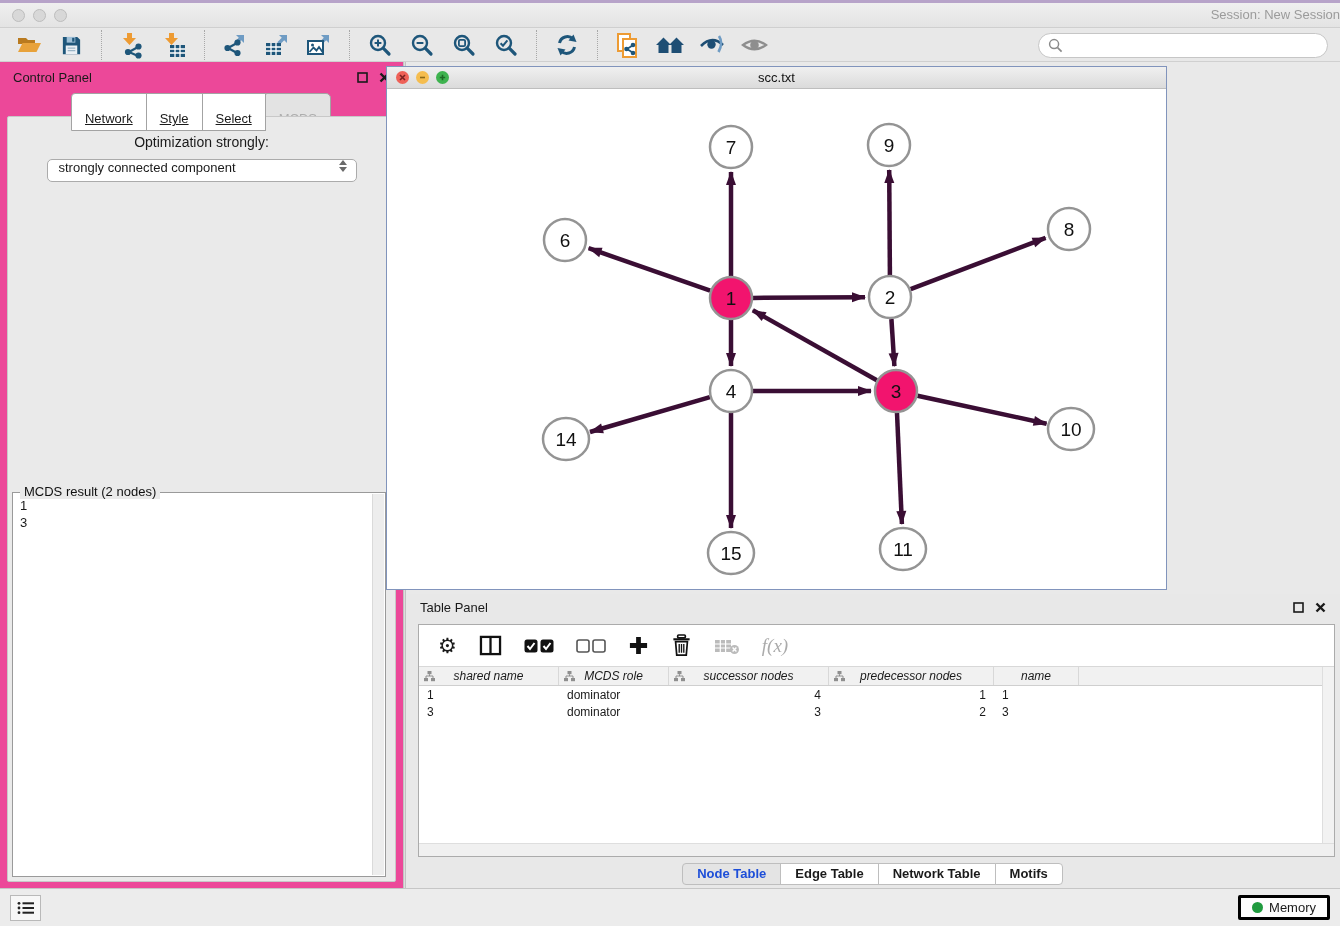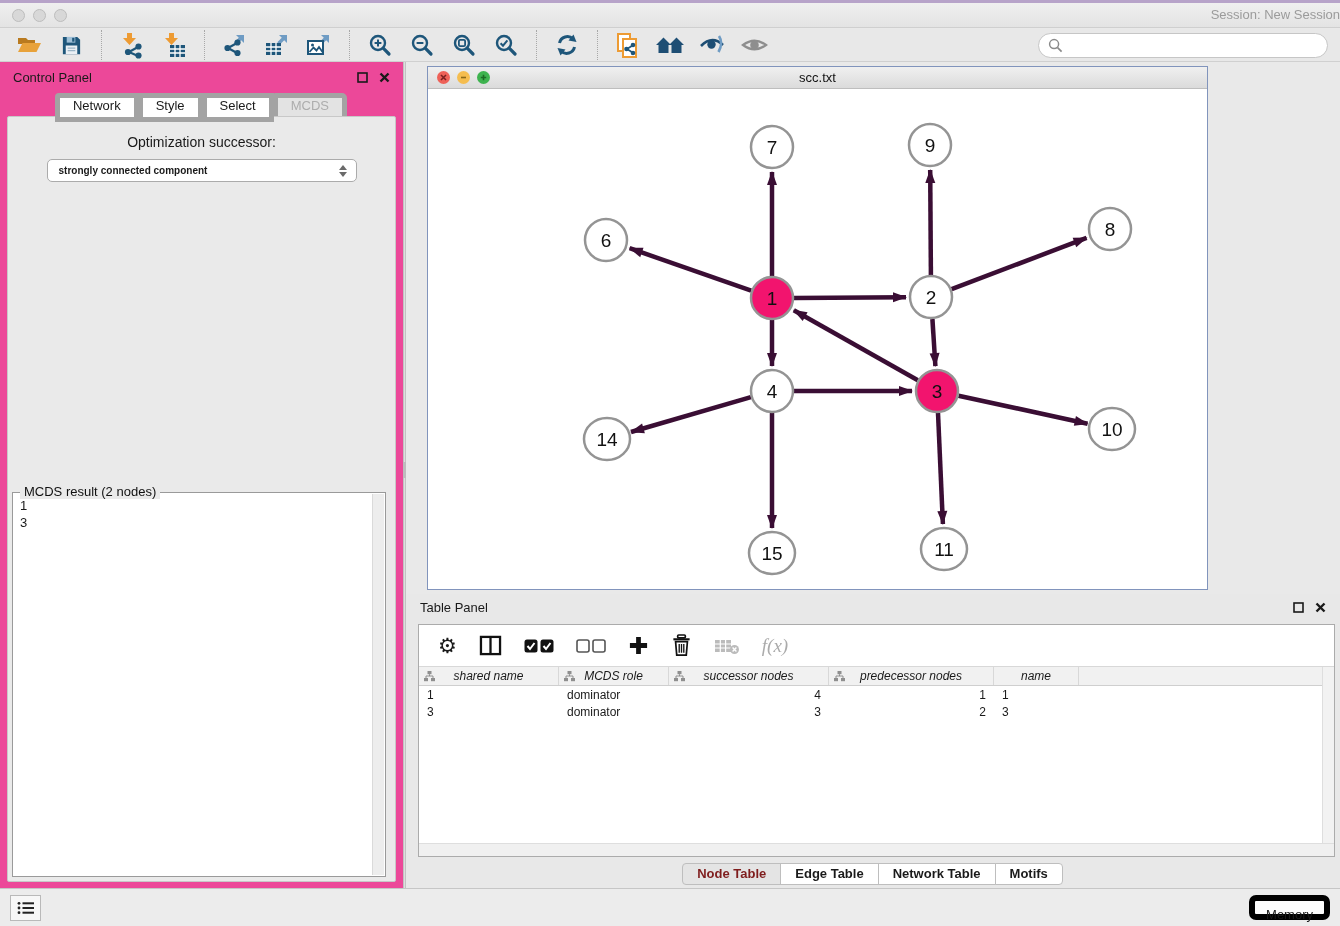--- a/index.html
+++ b/index.html
@@ -22,46 +22,46 @@
   .tb-sep { width:0; height:30px; border-left:1px dotted #A8A8A8; margin:0 9px; }
   .search-wrap { position:absolute; right:12px; top:4px; width:290px; height:25px; background:#FFFFFF;
     border:1px solid #C6C6C6; border-radius:13px; display:flex; align-items:center; padding:0 9px; gap:6px; }
   .search-wrap input { border:none; outline:none; flex:1; font-size:13px; background:transparent; font-family:"Liberation Sans",sans-serif; }
   
   .control-panel { position:absolute; top:62px; left:0; width:403px; bottom:38px; background:#ec4899; }
   .cp-header { height:30px; display:flex; align-items:center; padding:0 13px; font-size:13px; }
   .panel-controls { margin-left:auto; display:flex; gap:11px; align-items:center; }
   .panel-controls span { display:flex; cursor:pointer; }
   .cp-tabs { position:absolute; top:31px; left:0; right:0; display:flex; justify-content:center; }
-  .cp-tab { background:#FFFFFF; border:5px solid #a3a3a3; padding:0 13px 4px; font-size:13px; margin-left:-1px; cursor:pointer; position:relative; z-index:1; }
+  .cp-tab { background:#FFFFFF; border:1px solid #a3a3a3; padding:17px 13px 4px; font-size:13px; margin-left:-1px; cursor:pointer; position:relative; z-index:1;text-decoration:underline; }
   .cp-tab:first-child { border-top-left-radius:4px; }
   .cp-tab.active { background:#E3E3E3; color:#ADADAD; border-top-right-radius:5px; border-top-left-radius:2px; z-index:0; }
   .cp-inner { position:absolute; top:54px; left:7px; right:7px; bottom:6px; background:#EAEAEA;
     border:1px solid #C8C8C8; border-radius:2px; }
   .opt-label { margin-top:17px; text-align:center; font-size:14px; }
   .combo { margin:9px auto 0; width:310px; height:23px; background:#FFFFFF; border:1px solid #ABABAB;
-    border-radius:5px; display:flex; align-items:center; font-size:10px; padding-left:11px; cursor:pointer;font-weight:bold; }
+    border-radius:5px; display:flex; align-items:flex-start; font-size:13px; padding-left:11px; cursor:pointer; }
   .stepper { display:flex; flex-direction:column; gap:2px; margin-left:auto; margin-right:9px; }
   .tri-up { width:0; height:0; border-left:4px solid transparent; border-right:4px solid transparent; border-bottom:5px solid #6A6A6A; }
   .tri-down { width:0; height:0; border-left:4px solid transparent; border-right:4px solid transparent; border-top:5px solid #6A6A6A; }
   .btn-row { display:flex; justify-content:center; gap:15px; margin-top:13px; }
   .btn { background:#FFFFFF; border:1px solid #A8A8A8; border-radius:4px; font-size:14px;
     padding:2px 17px 3px; cursor:pointer; font-family:"Liberation Sans",sans-serif; }
   .mcds-fieldset { position:absolute; left:4px; right:9px; top:375px; bottom:4px;
     border:1px solid #9A9A9A; background:#FFFFFF; }
   .mcds-legend { position:absolute; top:-9px; left:7px; background:#EAEAEA; padding:0 4px; font-size:13px; color:#111; }
   .result-text { position:absolute; top:4px; left:7px; right:16px; bottom:3px;
     font-size:13px; line-height:17px; white-space:pre; overflow:hidden; }
   .result-scroll { position:absolute; top:1px; bottom:1px; right:1px; width:12px;
     background:#EDEDED; border-left:1px solid #DADADA; }
   .splitter { position:absolute; left:403px; top:62px; width:3px; bottom:38px; background:#DEDEDE;
     border-left:1px solid #C2C2C2; border-right:1px solid #C2C2C2; }
   .splitter-grip { position:absolute; left:-1px; top:400px; width:3px; height:16px; background:#BDBDBD; }
   
-  .network-window { position:absolute; left:427px; top:66px; width:781px; height:524px;
+  .network-window { position:absolute; left:386px; top:66px; width:781px; height:524px;
     border:1px solid #8194BC; background:#7f1d1d; }
   .nw-titlebar { height:22px; background:linear-gradient(#F0F0F0,#DBDBDB); border-bottom:1px solid #BEBEBE;
     display:flex; align-items:center; justify-content:center; font-size:13px; color:#111; position:relative; }
   .nw-lights { position:absolute; left:9px; top:4px; display:flex; gap:7px; }
   .nw-light { width:13px; height:13px; border-radius:50%; display:flex; align-items:center; justify-content:center; cursor:pointer; }
   .nw-canvas { position:absolute; top:22px; left:0; right:0; bottom:0; background:#FFFFFF; }
   .nw-canvas svg { position:absolute; top:0; left:0; }
   
   .table-panel { position:absolute; left:406px; top:594px; right:0; bottom:38px; background:#E8E8E8; }
   .tp-header { height:26px; display:flex; align-items:center; padding:0 14px; font-size:13px; }
@@ -77,28 +77,28 @@
     font-size:12px; border-right:1px solid #D8D8D8; cursor:pointer;font-style:italic; }
   .th .tree-ic { position:absolute; left:5px; top:4px; }
   .tr { display:flex; height:17px; align-items:center; font-size:12px; cursor:default; }
   .td { padding:0 8px; overflow:hidden; white-space:nowrap; }
   .v-scroll { position:absolute; top:42px; right:0; bottom:13px; width:12px; background:#F2F2F2; border-left:1px solid #DEDEDE; }
   .h-scroll { position:absolute; left:0; right:0; bottom:0; height:13px; background:#F0F0F0; border-top:1px solid #DEDEDE; }
   .tp-tabs { position:absolute; left:0; right:0; top:269px; display:flex; justify-content:center; }
   .tp-tab { background:#FFFFFF; border:1px solid #BEBEBE; padding:2px 14px 3px; font-size:13px; font-weight:bold; margin-left:-1px; cursor:pointer; }
   .tp-tab:first-child { border-radius:4px 0 0 4px; }
   .tp-tab:last-child { border-radius:0 4px 4px 0; }
-  .tp-tab.active { background:#E4E4E4; color:#7f1d1d; }
+  .tp-tab.active { background:#E4E4E4; color:#1d4ed8; }
   
   .statusbar { position:absolute; left:0; right:0; bottom:0; height:38px; background:#ECECEC;
     border-top:1px solid #C6C6C6; display:flex; align-items:center; padding:0 10px; }
   .list-btn { width:31px; height:26px; background:#F7F7F7; border:1px solid #B9B9B9;
     display:flex; align-items:center; justify-content:center; cursor:pointer; }
-  .memory-btn { margin-left:auto; height:25px; background:#FDFDFD; border:6px solid #000000; border-radius:7px;
-    display:flex; align-items:center; gap:6px; padding:0 11px; font-size:13px; cursor:pointer;flex-direction:column; }
+  .memory-btn { margin-left:auto; height:25px; background:#FDFDFD; border:3px solid #000000; border-radius:2px;
+    display:flex; align-items:center; gap:6px; padding:0 11px; font-size:13px; cursor:pointer; }
   .mem-dot { width:11px; height:11px; border-radius:50%; background:#1F9A3E; }
 </style>
 </head>
 <body>
 
 <div class="top-accent"></div>
 
 <div class="titlebar">
   <div class="traffic">
     <span class="light"></span>
@@ -264,21 +264,21 @@
         </span>
     </span>
   </div>
   <div class="cp-tabs">
       <div class="cp-tab">Network</div>
       <div class="cp-tab">Style</div>
       <div class="cp-tab">Select</div>
       <div class="cp-tab active">MCDS</div>
     </div>
   <div class="cp-inner">
-    <div class="opt-label">Optimization successor:</div>
+    <div class="opt-label">Optimization strongly:</div>
     <div class="combo">
       <span>strongly connected component</span>
       <span class="stepper">
           <span class="tri-up"></span>
           <span class="tri-down"></span>
         </span>
     </div>
     <div class="mcds-fieldset">
       <span class="mcds-legend">MCDS result (2 nodes)</span>
       <div class="result-text">1

